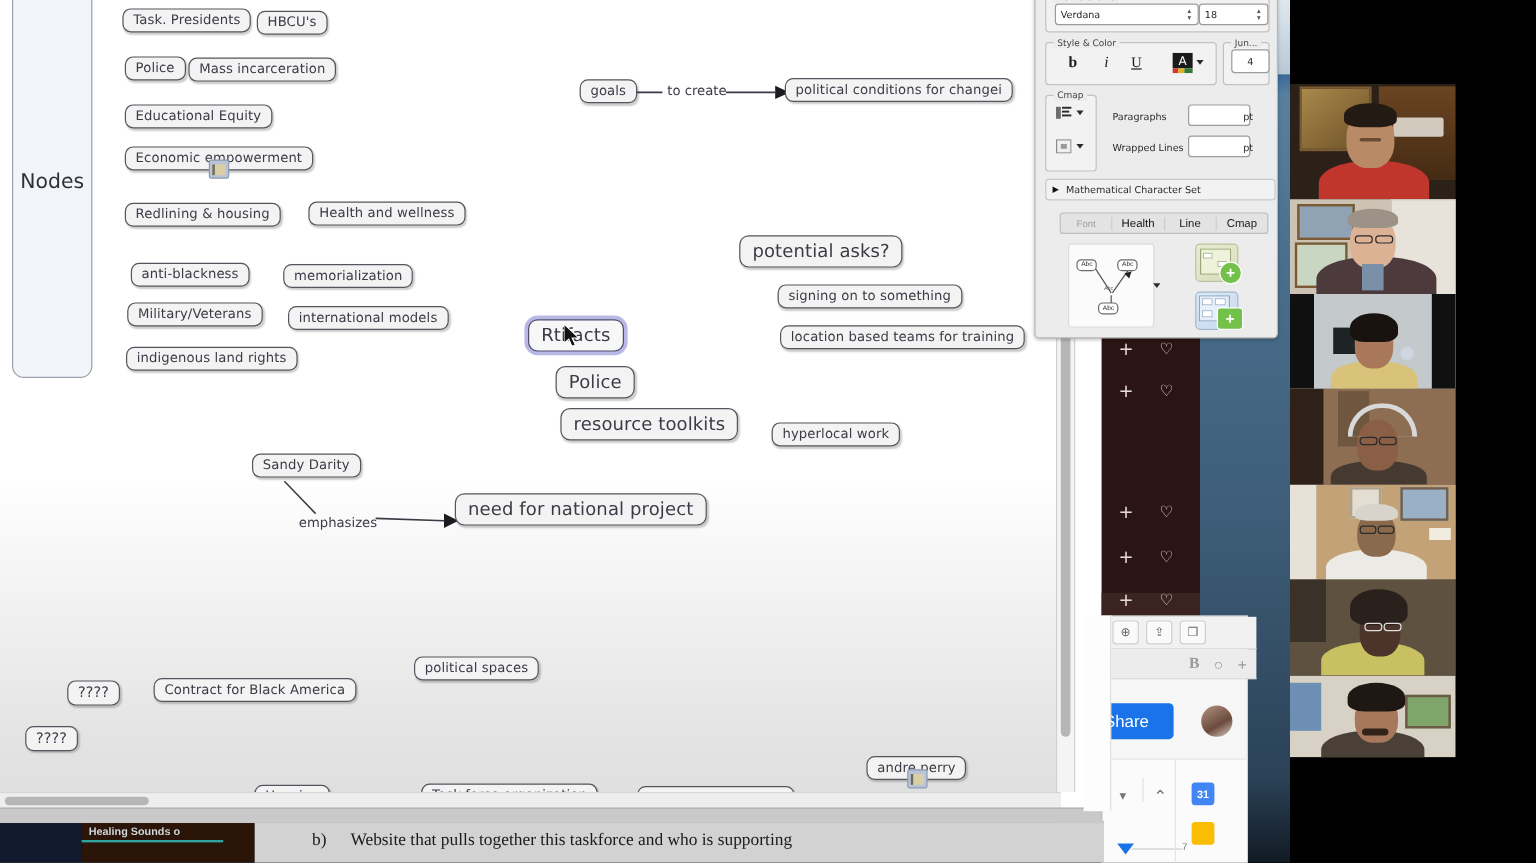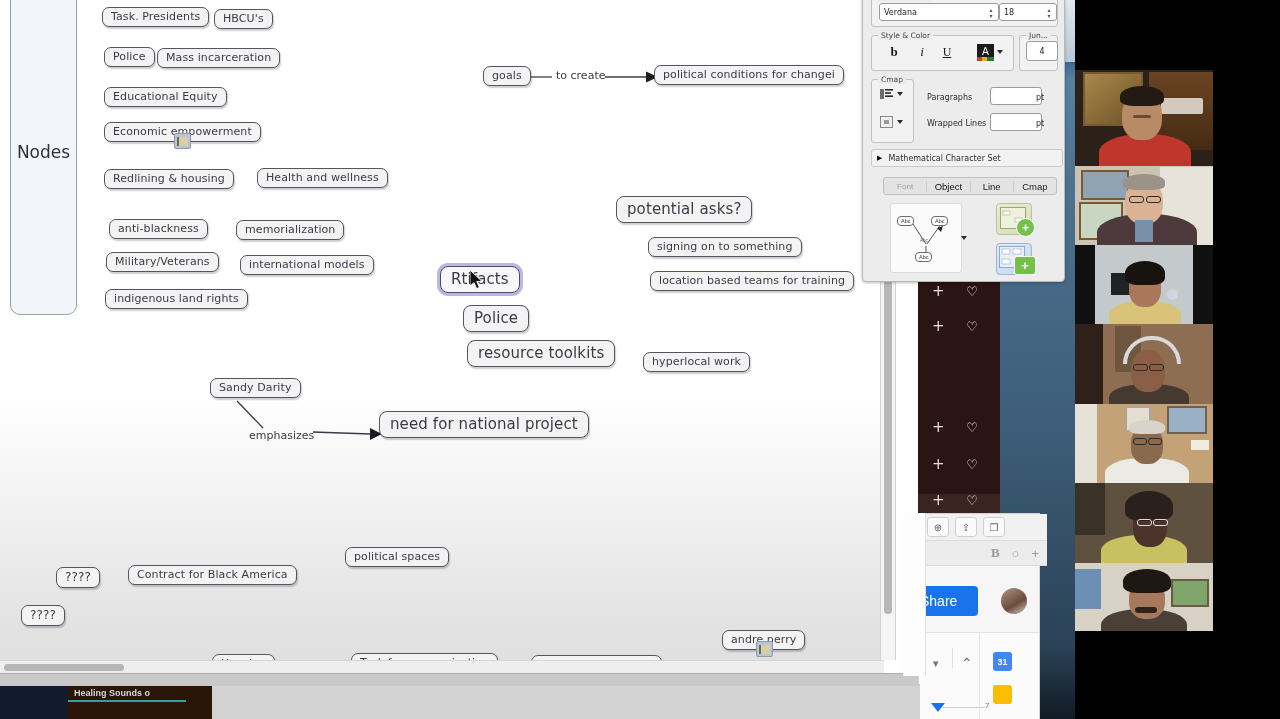--- a/index.html
+++ b/index.html
@@ -391,21 +391,21 @@
     <span style="position:absolute;left:173px;top:128px;font-size:8px;">pt</span>
 
     <div style="position:absolute;left:8px;top:158px;width:185px;height:16px;background:#f2f2f2;border:1px solid #c9c9c9;border-radius:3px;display:flex;align-items:center;gap:6px;padding-left:5px;">
       <span style="font-size:7px;color:#111;">▶</span>
       <span style="font-size:8px;">Mathematical Character Set</span>
     </div>
   </div>
 
   <div class="tabbar">
     <div class="tb">Font</div>
-    <div class="tb active">Object</div>
+    <div class="tb active">Health</div>
     <div class="tb">Line</div>
     <div class="tb">Cmap</div>
   </div>
 
   <div class="style-preview">
     <svg width="70" height="68" viewBox="0 0 70 68" style="position:absolute;left:0;top:0;">
       <line x1="22" y1="20" x2="35" y2="40" stroke="#555" stroke-width="1"></line>
       <line x1="50" y1="20" x2="36" y2="40" stroke="#555" stroke-width="1"></line>
       <line x1="35" y1="42" x2="35" y2="54" stroke="#555" stroke-width="1"></line>
       <polygon points="46,24 52,22 50,28" fill="#222"></polygon>
@@ -457,20 +457,23 @@
       <span class="ruler-n">7</span>
       <div class="gcal">31</div>
       <div class="gkeep"></div>
     </div>
     <div class="doc-sep"></div>
   </div>
   <div class="white-over"></div>
 
   <div class="docstrip"></div>
   <div class="docpage"></div>
+  <div class="doc-text">
+    <span class="mark">b)</span><span>Website that pulls together this taskforce and who is supporting</span>
+  </div>
   <div class="vid-thumb">
     <div class="vid-a"></div>
     <div class="vid-b"></div>
   </div>
   <div class="vid-title">Healing Sounds o</div>
   <div class="vid-bar"></div>
 
   <div class="vstrip">
 
     <div class="vtile p1" style="top:0;height:96px;">

